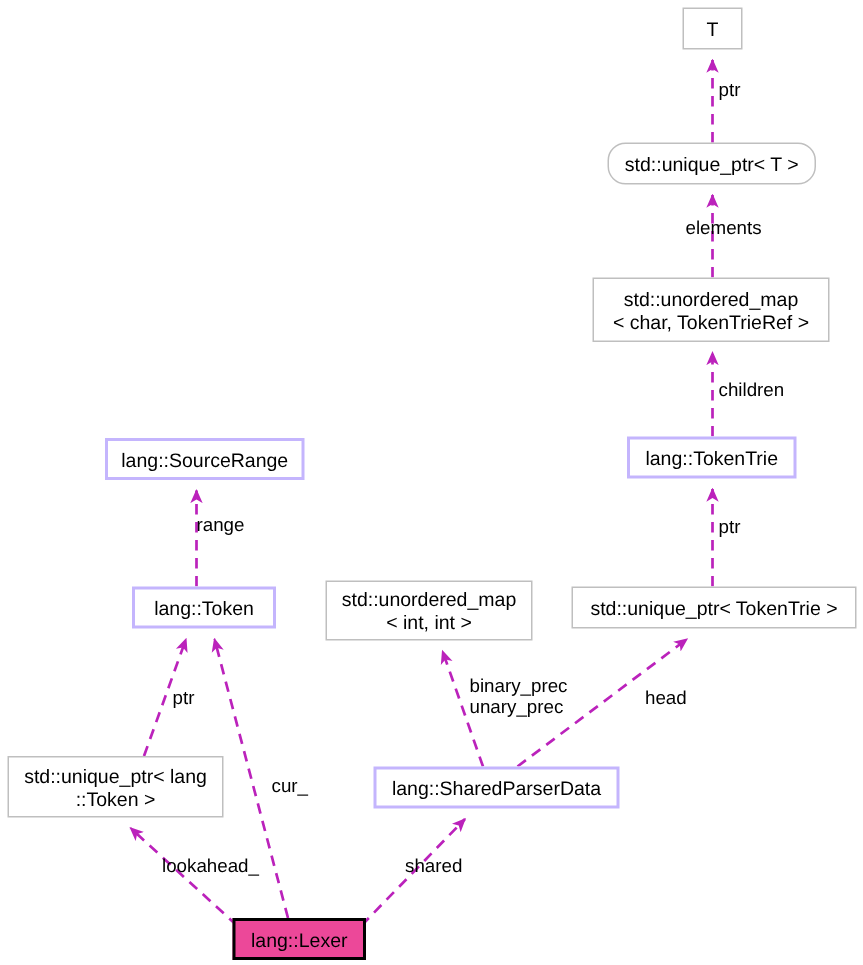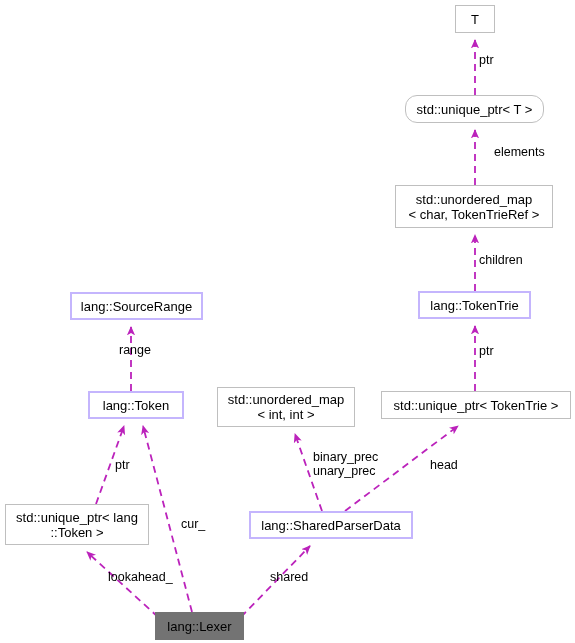--- a/index.html
+++ b/index.html
@@ -42,22 +42,22 @@
   
   .node.thin {
     border: 1px solid #bfbfbf;
   }
   
   .node.thick {
     border: 2px solid #c4b5fd;
   }
   
   .node.current {
-    border: 2px solid #737373;
-    background: #737373;
+    border: 2px solid #000000;
+    background: #ec4899;
   }
   .edge-label {
     position: absolute;
     font-size: 12.5px;
     line-height: 14px;
     color: #000000;
     white-space: pre-line;
     z-index: 2;
     background: transparent;
   }
@@ -109,24 +109,24 @@
   <div class="node thick" style="left: 70px; top: 292px; width: 133px; height: 28px;">lang::SourceRange</div>
   <div class="node thick" style="left: 88px; top: 391px; width: 96px; height: 28px;">lang::Token</div>
   <div class="node thin" style="left: 217px; top: 387px; width: 138px; height: 40px;">std::unordered_map
 &lt; int, int &gt;</div>
   <div class="node thin" style="left: 5px; top: 504px; width: 144px; height: 41px;">std::unique_ptr&lt; lang
 ::Token &gt;</div>
   <div class="node thick" style="left: 249px; top: 511px; width: 164px; height: 28px;">lang::SharedParserData</div>
   <div class="node current" style="left: 155px; top: 612px; width: 89px; height: 28px;">lang::Lexer</div>
 
   <div class="edge-label" style="left: 479px; top: 53px;">ptr</div>
-  <div class="edge-label" style="left: 494px; top: 145px; text-align: right;">elements</div>
+  <div class="edge-label" style="left: 457px; top: 145px; text-align: right;">elements</div>
   <div class="edge-label" style="left: 479px; top: 253px;">children</div>
   <div class="edge-label" style="left: 479px; top: 344px;">ptr</div>
-  <div class="edge-label" style="left: 119px; top: 343px;">range</div>
+  <div class="edge-label" style="left: 131px; top: 343px;">range</div>
   <div class="edge-label" style="left: 115px; top: 458px;">ptr</div>
   <div class="edge-label" style="left: 181px; top: 517px;">cur_</div>
   <div class="edge-label" style="left: 313px; top: 450px;">binary_prec
 unary_prec</div>
   <div class="edge-label" style="left: 430px; top: 458px;">head</div>
   <div class="edge-label" style="left: 108px; top: 570px;">lookahead_</div>
   <div class="edge-label" style="left: 270px; top: 570px;">shared</div>
 
 </div>
 

